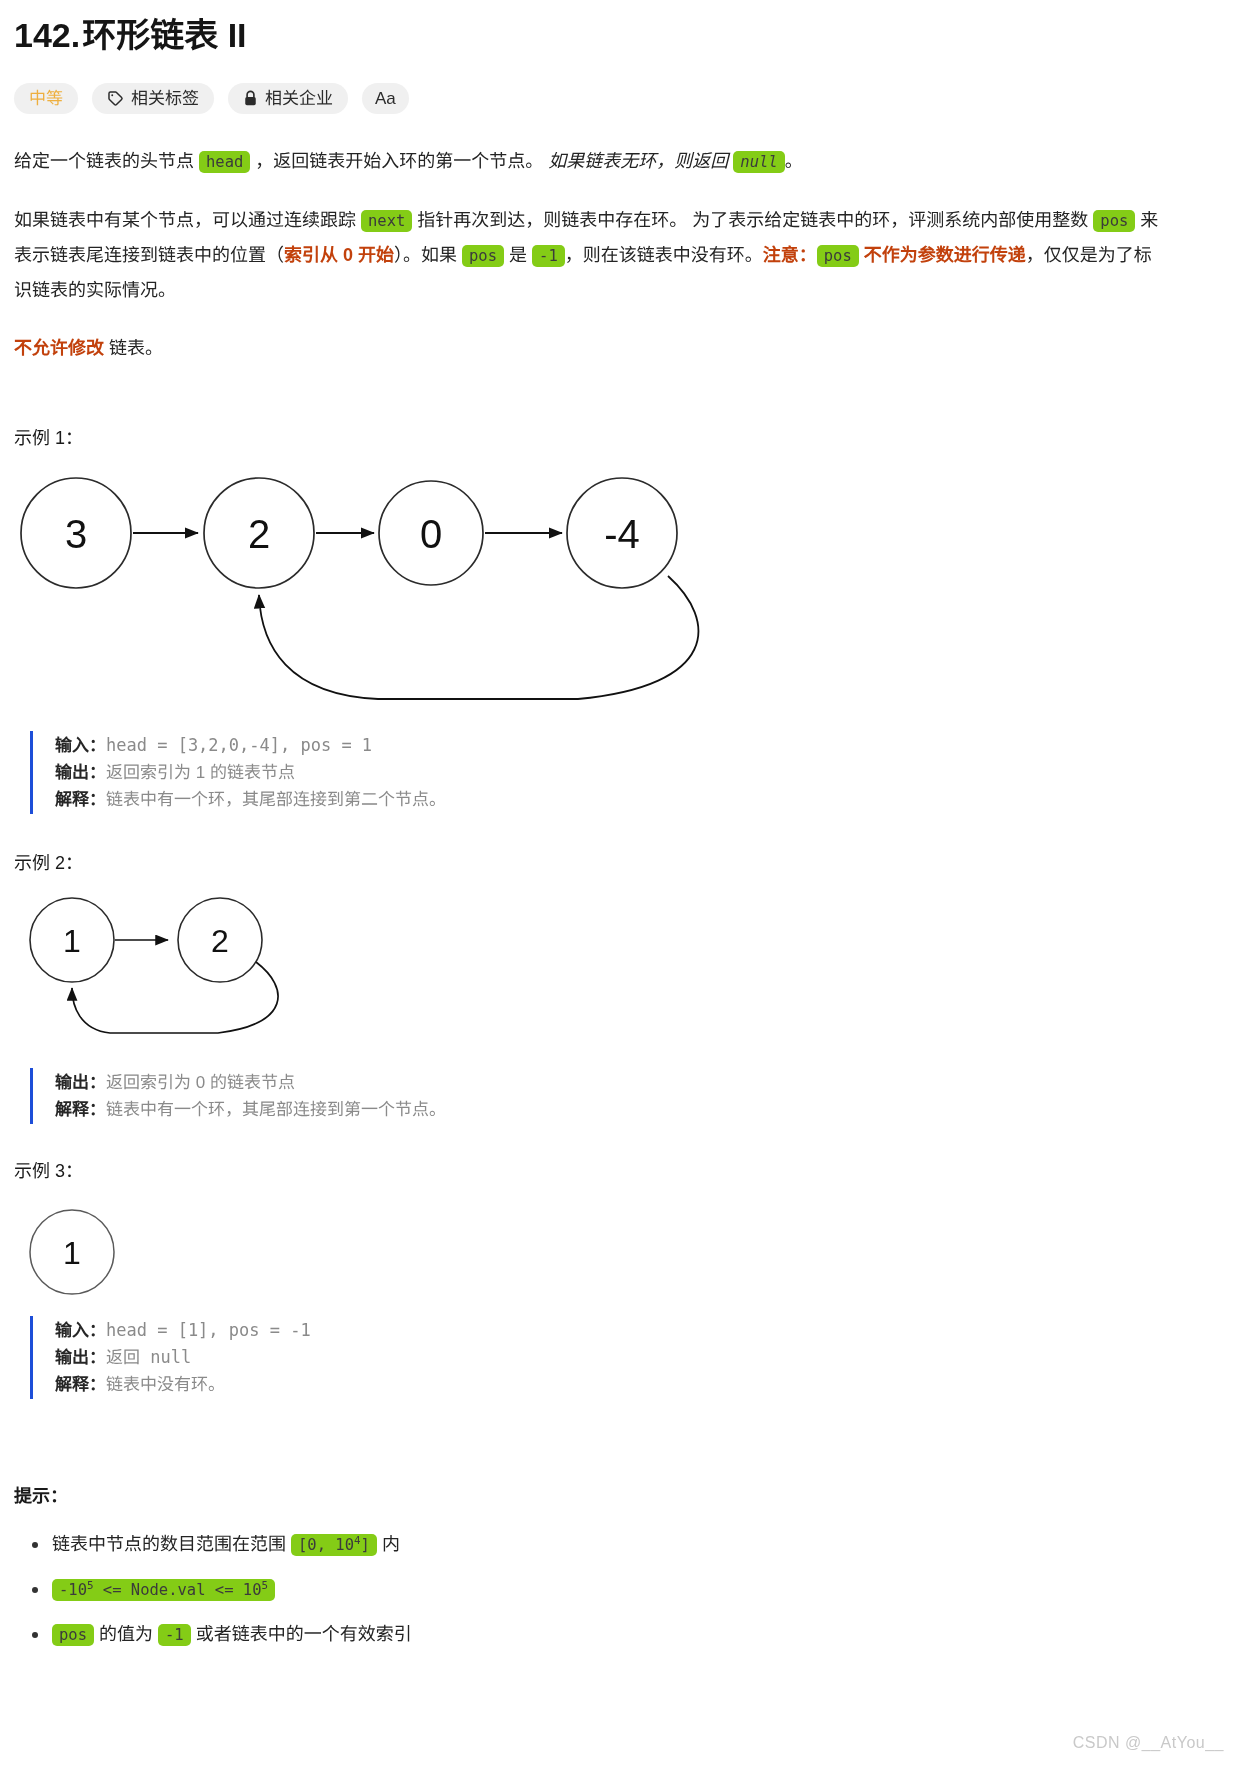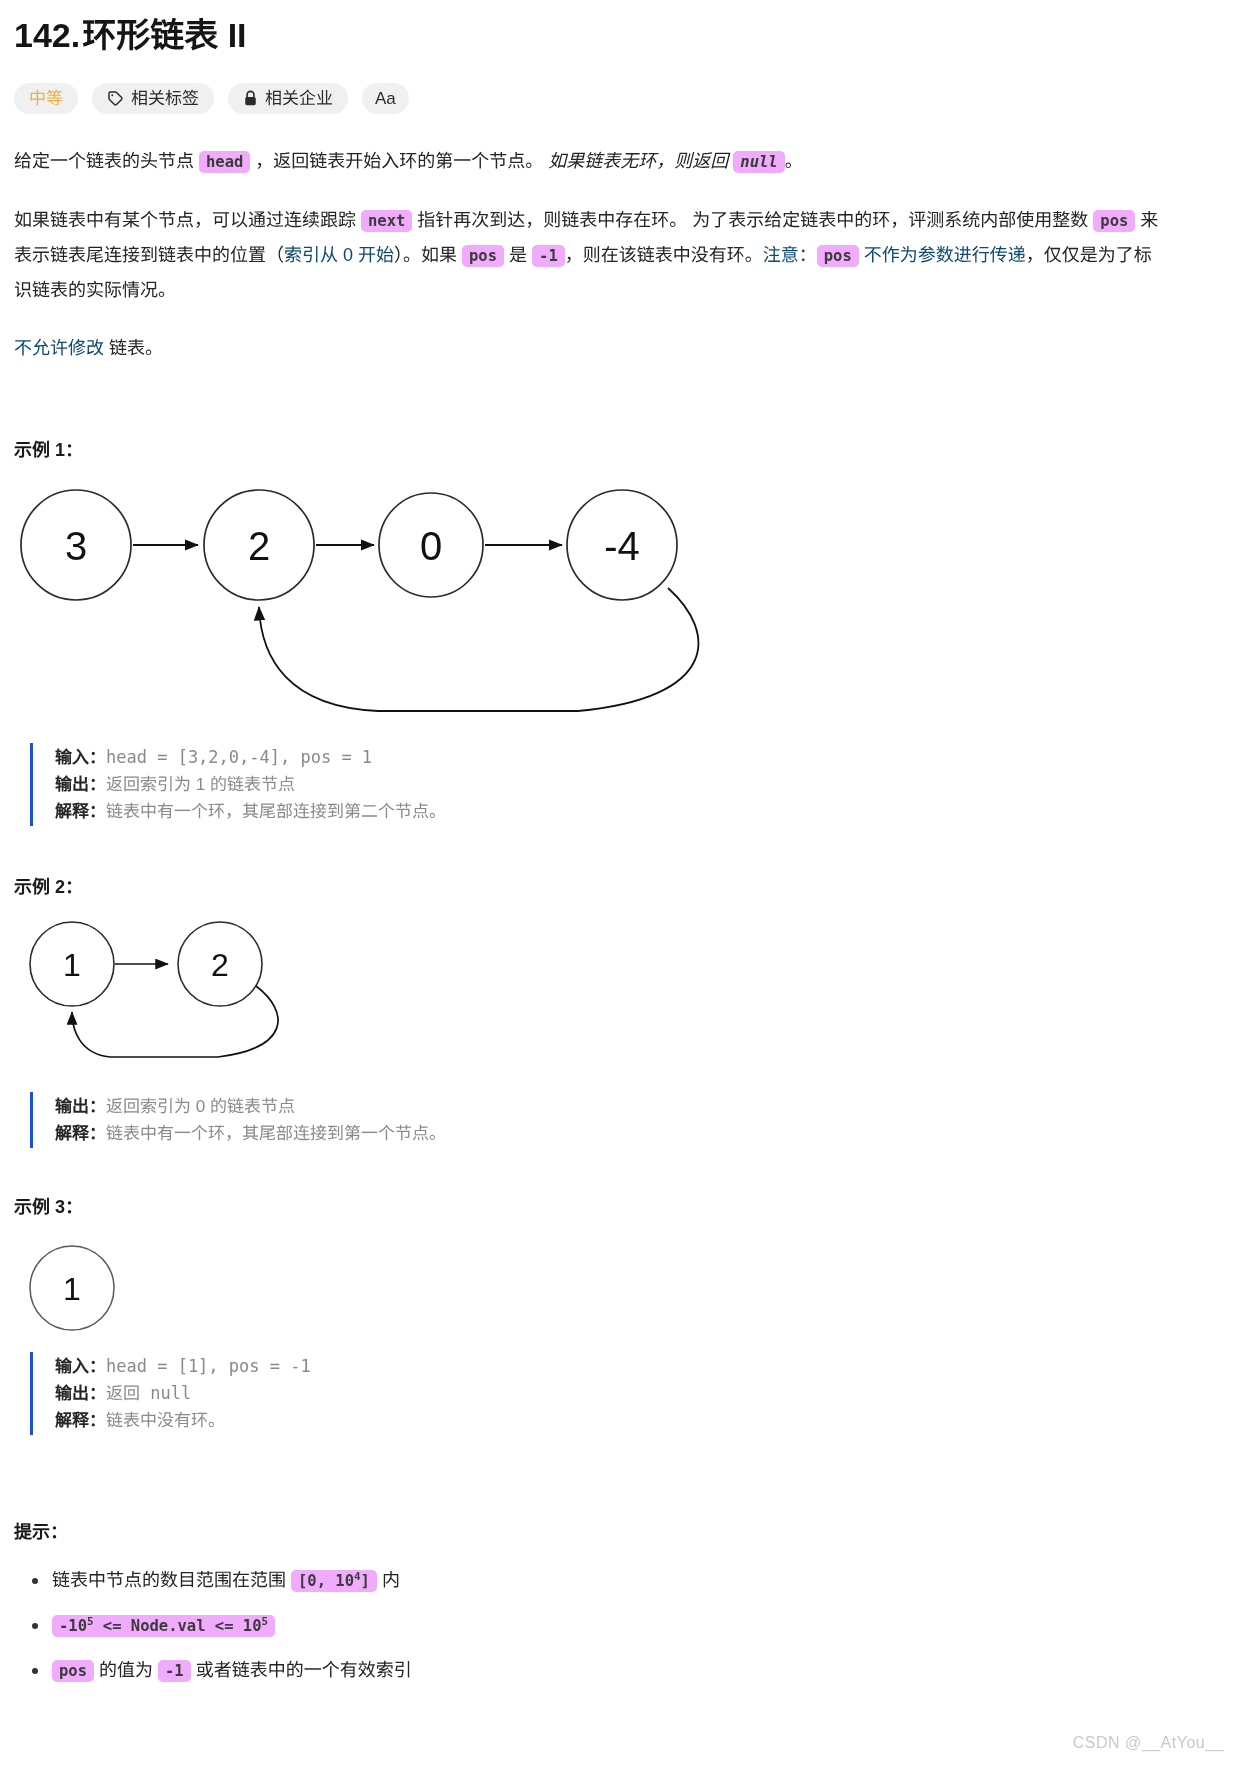--- a/index.html
+++ b/index.html
@@ -59,43 +59,42 @@
 
   
   .para {
     font-size: 18px;
     line-height: 34px;
     color: #242424;
     margin: 24px 2px 0 2px;
     max-width: 1218px;
   }
   .para.first { margin-top: 30px; }
-  .para b { font-weight: normal; color: #0c4a6e; }
+  .para b { font-weight: bold; color: #c2410c; }
   .para em {
     font-style: italic;
     color: #242424;
   }
   code.chip {
     font-family: "DejaVu Sans Mono", "Liberation Mono", monospace;
-    background: #f0abfc;
+    background: #84cc16;
     border-radius: 5px;
     padding: 2px 7px;
     font-size: 15.5px;
     color: #3b3b3b;
     white-space: nowrap;
-    font-weight: bold;
   }
   code.chip.italic { font-style: italic; }
 
   
   .ex-head {
     font-size: 18px;
-    font-weight: bold;
+    font-weight: normal;
     color: #1a1a1a;
-    margin: 12px 0 0 2px;
+    margin: 0 0 0 2px;
   }
 
   
   .ex-block {
     border-left: 3px solid #1d4ed8;
     padding: 1px 0 1px 22px;
     margin-left: 18px;
   }
   .ex-line {
     font-size: 17px;

